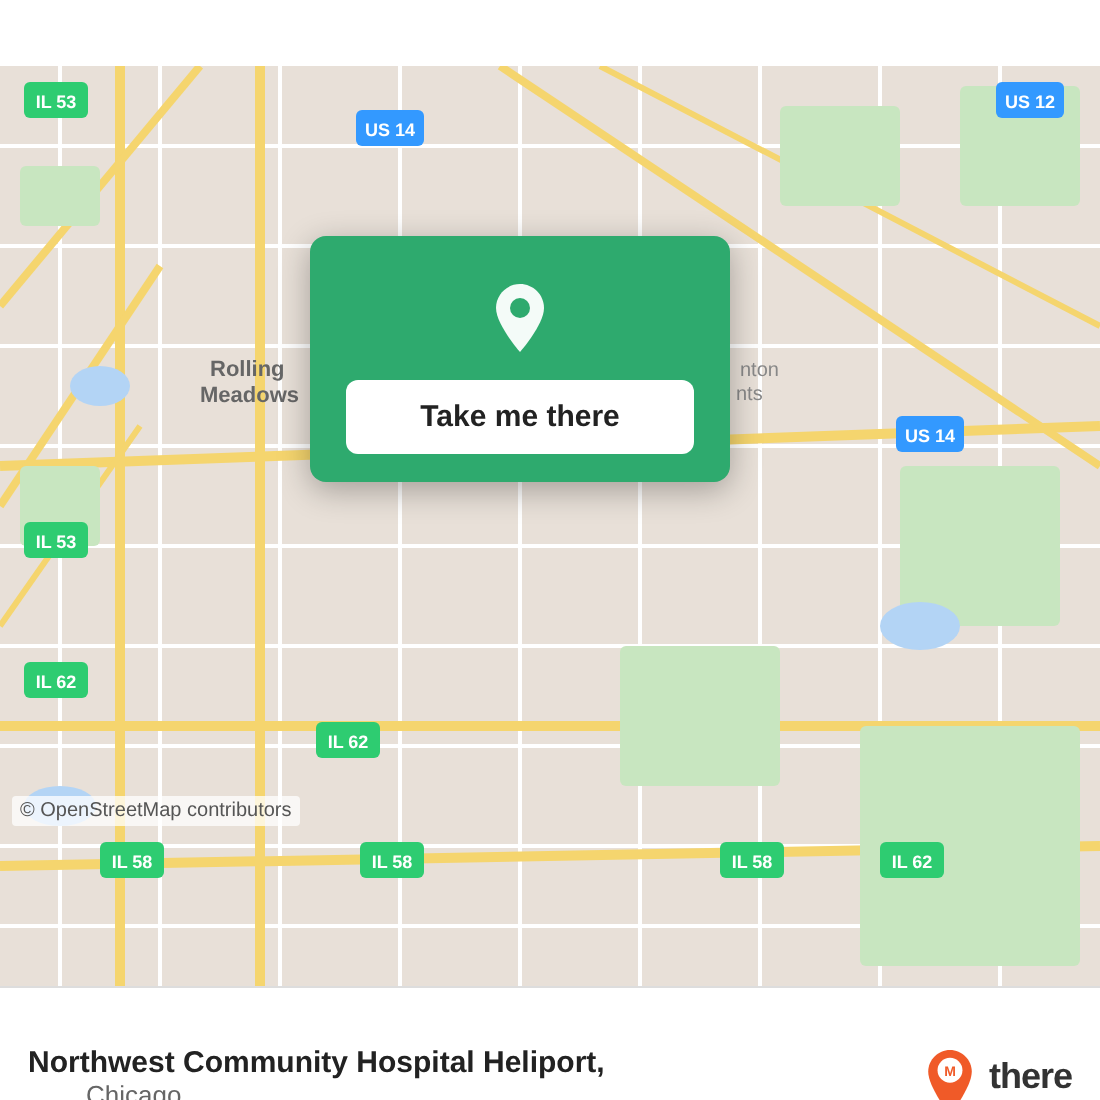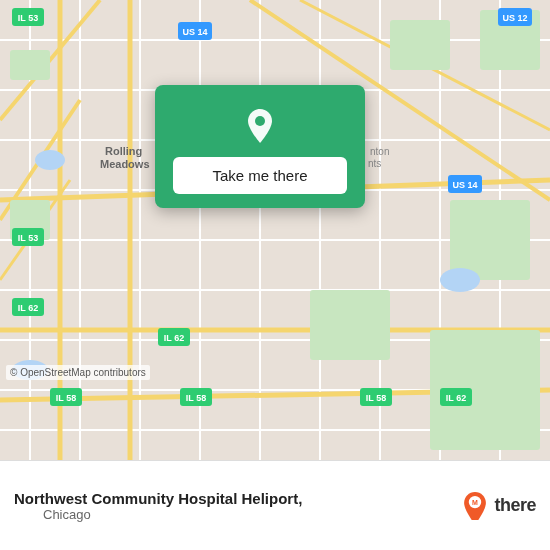--- a/index.html
+++ b/index.html
@@ -11,20 +11,21 @@
       font-family: Arial, sans-serif;
       position: relative;
     }
 
     #map-container {
       width: 550px;
       height: 460px;
       position: relative;
       overflow: hidden;
       background-color: #e8e0d8;
+      margin-top: 33px;
     }
 
     
     .map-bg {
       width: 100%;
       height: 100%;
       position: absolute;
       top: 0; left: 0;
     }
 
@@ -48,21 +49,21 @@
       height: 44px;
       margin-bottom: 10px;
     }
 
     #take-me-there-btn {
       background: white;
       border: none;
       border-radius: 6px;
       padding: 10px 22px;
       font-size: 15px;
-      font-weight: 400;
+      font-weight: 700;
       color: #222;
       cursor: pointer;
       width: 100%;
       text-align: center;
     }
 
     
     #bottom-bar {
       width: 550px;
       height: 90px;

